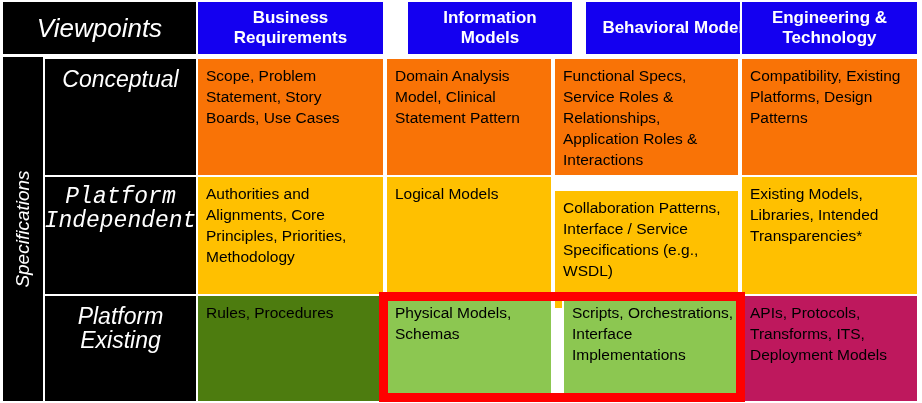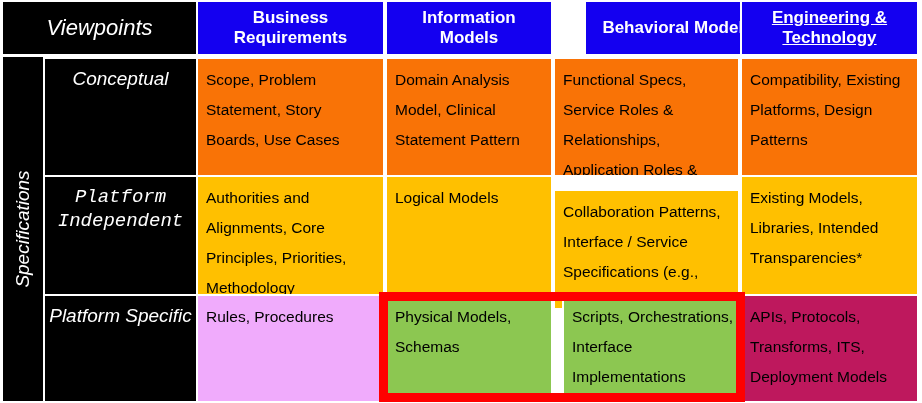--- a/index.html
+++ b/index.html
@@ -31,21 +31,21 @@
   
   .hdr-viewpoints {
     left: 3px;
     top: 2px;
     width: 193px;
     height: 52px;
     background: #000000;
     color: #ffffff;
     font-style: italic;
     font-weight: normal;
-    font-size: 22px;
+    font-size: 26px;
     display: flex;
     align-items: center;
     justify-content: center;
     text-align: center;
   }
 
   .hdr-col {
     top: 2px;
     height: 52px;
     background: #1400f0;
@@ -82,34 +82,34 @@
     color: #ffffff;
   }
 
   
   .rowlabel {
     left: 45px;
     width: 151px;
     background: #000000;
     color: #ffffff;
     font-style: italic;
-    font-size: 19px;
+    font-size: 23px;
     line-height: 24px;
     display: flex;
     align-items: flex-start;
     justify-content: center;
     text-align: center;
     padding-top: 8px;
     border-top: 2px solid #ffffff;
   }
 
   
   .data {
     font-size: 15.5px;
-    line-height: 30px;
+    line-height: 21px;
     color: #000000;
     padding: 6px 8px 4px 8px;
     border-left: 2px solid #ffffff;
     border-right: 2px solid #ffffff;
     border-top: 2px solid #ffffff;
   }
 
   
   .highlight-box {
     position: absolute;
@@ -123,41 +123,41 @@
   }
 </style>
 </head>
 <body>
 
 <div id="matrix">
 
   <div class="cell hdr-viewpoints">Viewpoints</div>
 
   <div class="cell hdr-col" id="hdr0" style="left: 196px; width: 189px;">Business Requirements</div>
-  <div class="cell hdr-col" id="hdr1" style="left: 385px; width: 168px;">Information Models</div>
+  <div class="cell hdr-col" id="hdr1" style="left: 406px; width: 168px;">Information Models</div>
   <div class="cell hdr-col" id="hdr2" style="left: 584px; width: 187px;">Behavioral Models</div>
-  <div class="cell hdr-col" id="hdr3" style="left: 740px; width: 179px; text-decoration: underline;">Engineering &amp; Technology</div>
+  <div class="cell hdr-col" id="hdr3" style="left: 740px; width: 179px;">Engineering &amp; Technology</div>
 
   <div class="cell spine">
     <span class="spine-label">Specifications</span>
   </div>
 
   <div class="cell rowlabel" id="rl0" style="top: 57px; height: 118px;">Conceptual</div>
   <div class="cell data" id="c0-0" style="left: 196px; width: 189px; top: 57px; height: 118px; background: rgb(249, 115, 6);">Scope, Problem Statement, Story Boards, Use Cases</div>
   <div class="cell data" id="c0-1" style="left: 385px; width: 168px; top: 57px; height: 118px; background: rgb(249, 115, 6);">Domain Analysis Model, Clinical Statement Pattern</div>
   <div class="cell data" id="c0-2" style="left: 553px; width: 187px; top: 57px; height: 118px; background: rgb(249, 115, 6);">Functional Specs, Service Roles &amp; Relationships, Application Roles &amp; Interactions</div>
   <div class="cell data" id="c0-3" style="left: 740px; width: 179px; top: 57px; height: 118px; background: rgb(249, 115, 6);">Compatibility, Existing Platforms, Design Patterns</div>
 
   <div class="cell rowlabel" id="rl1" style="top: 175px; height: 119px; font-family: Liberation Mono, monospace;">Platform Independent</div>
   <div class="cell data" id="c1-1" style="left: 385px; width: 168px; top: 175px; height: 119px; background: rgb(255, 192, 0);">Logical Models</div>
   <div class="cell data" id="c1-0" style="left: 196px; width: 189px; top: 175px; height: 119px; background: rgb(255, 192, 0);">Authorities and Alignments,  Core Principles, Priorities, Methodology</div>
   <div class="cell data" id="c1-2" style="left: 553px; width: 187px; top: 189px; height: 119px; background: rgb(255, 192, 0);">Collaboration Patterns, Interface / Service Specifications (e.g., WSDL)</div>
   <div class="cell data" id="c1-3" style="left: 740px; width: 179px; top: 175px; height: 119px; background: rgb(255, 192, 0);">Existing Models, Libraries, Intended Transparencies*</div>
 
-  <div class="cell rowlabel" id="rl2" style="top: 294px; height: 107px;">Platform Specific</div>
-  <div class="cell data" id="c2-0" style="left: 196px; width: 189px; top: 294px; height: 107px; background: #f0abfc;">Rules, Procedures</div>
+  <div class="cell rowlabel" id="rl2" style="top: 294px; height: 107px;">Platform Existing</div>
+  <div class="cell data" id="c2-0" style="left: 196px; width: 189px; top: 294px; height: 107px; background: #4d7c0f;">Rules, Procedures</div>
   <div class="cell data" id="c2-1" style="left: 385px; width: 168px; top: 294px; height: 107px; background: rgb(140, 199, 81);">Physical Models, Schemas</div>
   <div class="cell data" id="c2-2" style="left: 562px; width: 187px; top: 294px; height: 107px; background: rgb(140, 199, 81);">Scripts, Orchestrations, Interface Implementations</div>
   <div class="cell data" id="c2-3" style="left: 740px; width: 179px; top: 294px; height: 107px; background: #be185d;">APIs, Protocols, Transforms, ITS, Deployment Models</div>
 
   <div class="highlight-box" style="border-color: rgb(255, 0, 0);"></div>
 
 </div>
 
 </body></html>

